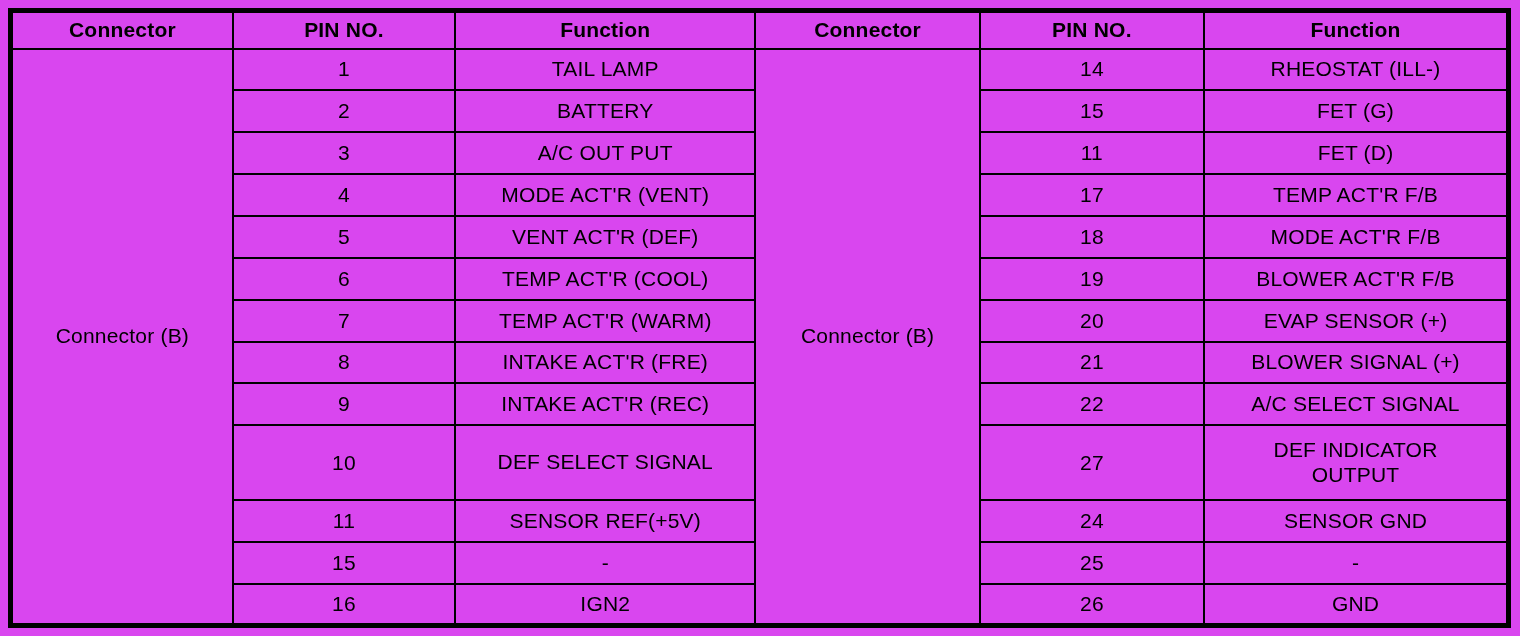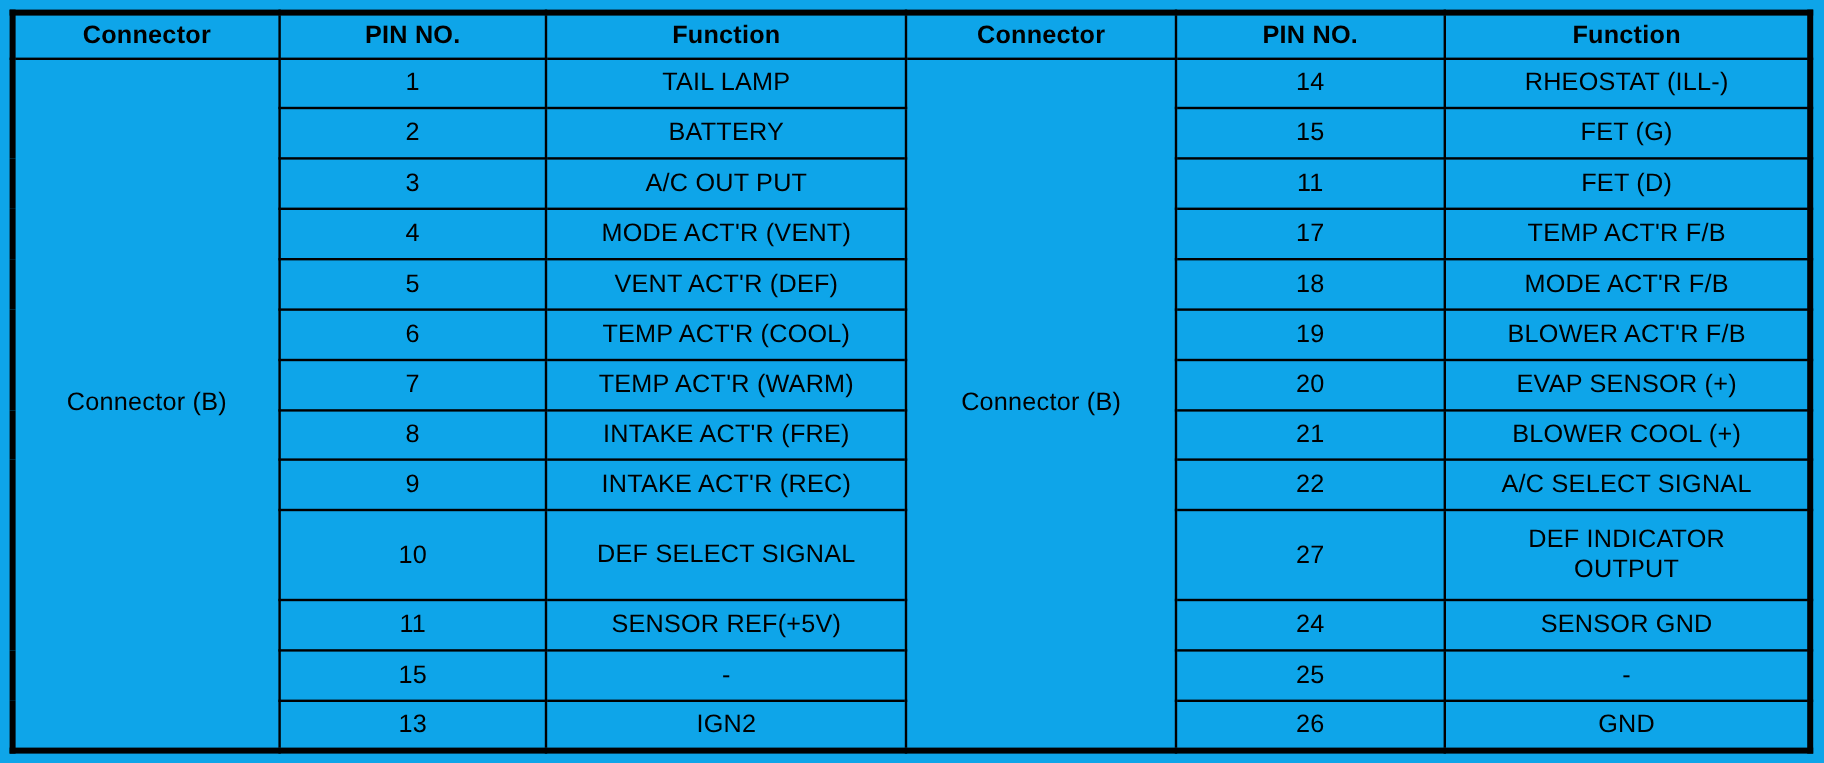--- a/index.html
+++ b/index.html
@@ -3,21 +3,21 @@
 <meta charset="utf-8">
 <style>
   * { box-sizing: border-box; margin: 0; padding: 0; }
   html, body {
     width: 1520px; height: 636px;
     background: #ffffff;
     font-family: "Liberation Sans", sans-serif;
     color: #000;
     overflow: hidden;
   }
-  .sheet { position: absolute; left: 0; top: 0; width: 1520px; height: 636px; background: #0ea5e9; }
+  .sheet { position: absolute; left: 0; top: 0; width: 1520px; height: 636px; background: #d946ef; }
   table.pinout {
     position: absolute; left: 8px; top: 8px;
     width: 1503px; height: 620px;
     border-collapse: collapse;
     table-layout: fixed;
     border: 5px solid #000;
   }
   table.pinout th, table.pinout td {
     border: 2px solid #000;
     text-align: center;
@@ -111,21 +111,21 @@
       <tr class="r">
         <td>7</td>
         <td class="func">TEMP ACT'R (WARM)</td>
         <td>20</td>
         <td class="func">EVAP SENSOR (+)</td>
       </tr>
       <tr class="r">
         <td>8</td>
         <td class="func">INTAKE ACT'R (FRE)</td>
         <td>21</td>
-        <td class="func">BLOWER COOL (+)</td>
+        <td class="func">BLOWER SIGNAL (+)</td>
       </tr>
       <tr class="r">
         <td>9</td>
         <td class="func">INTAKE ACT'R (REC)</td>
         <td>22</td>
         <td class="func">A/C SELECT SIGNAL</td>
       </tr>
       <tr class="tall">
         <td>10</td>
         <td class="func">DEF SELECT SIGNAL</td>
@@ -139,20 +139,20 @@
         <td>24</td>
         <td class="func">SENSOR GND</td>
       </tr>
       <tr class="r">
         <td>15</td>
         <td class="func">-</td>
         <td>25</td>
         <td class="func">-</td>
       </tr>
       <tr class="r">
-        <td>13</td>
+        <td>16</td>
         <td class="func">IGN2</td>
         <td>26</td>
         <td class="func">GND</td>
       </tr>
     </tbody>
   </table>
 </div>
 
 </body></html>

